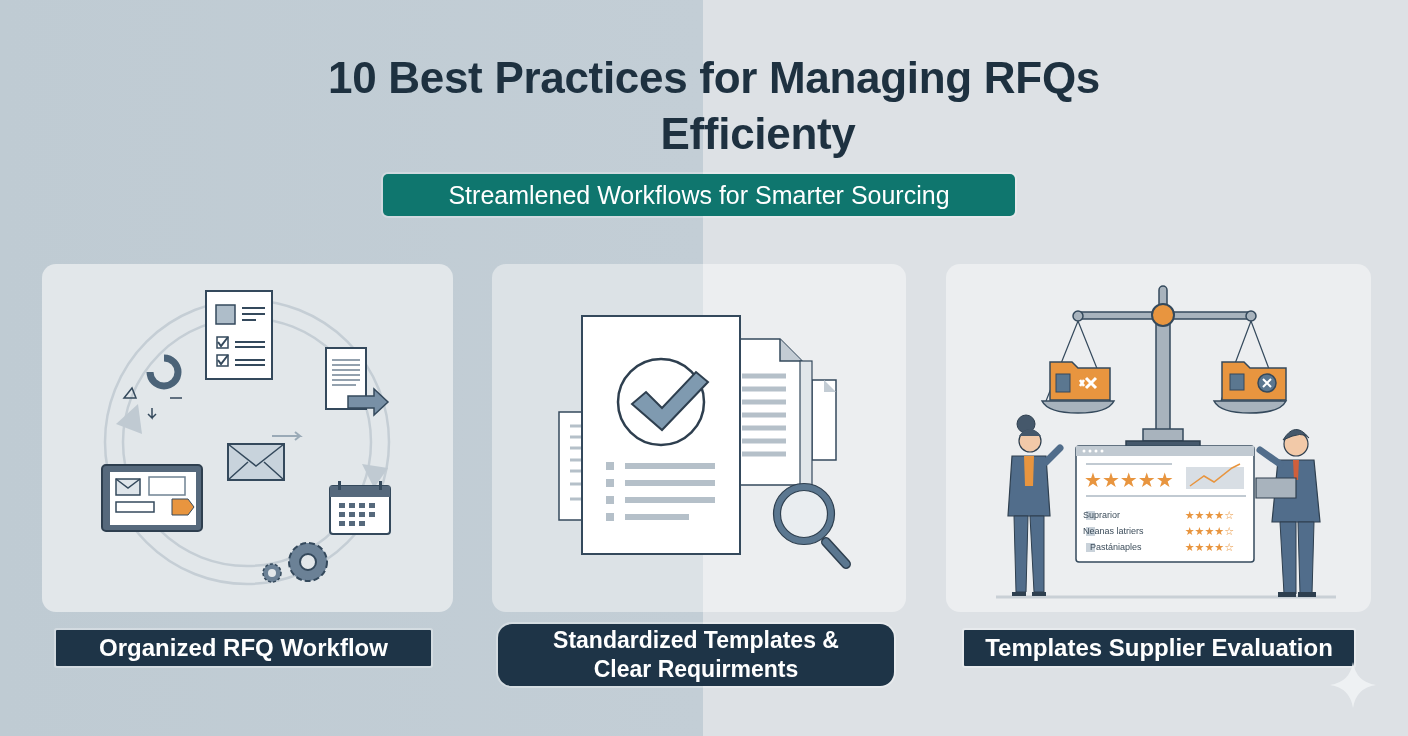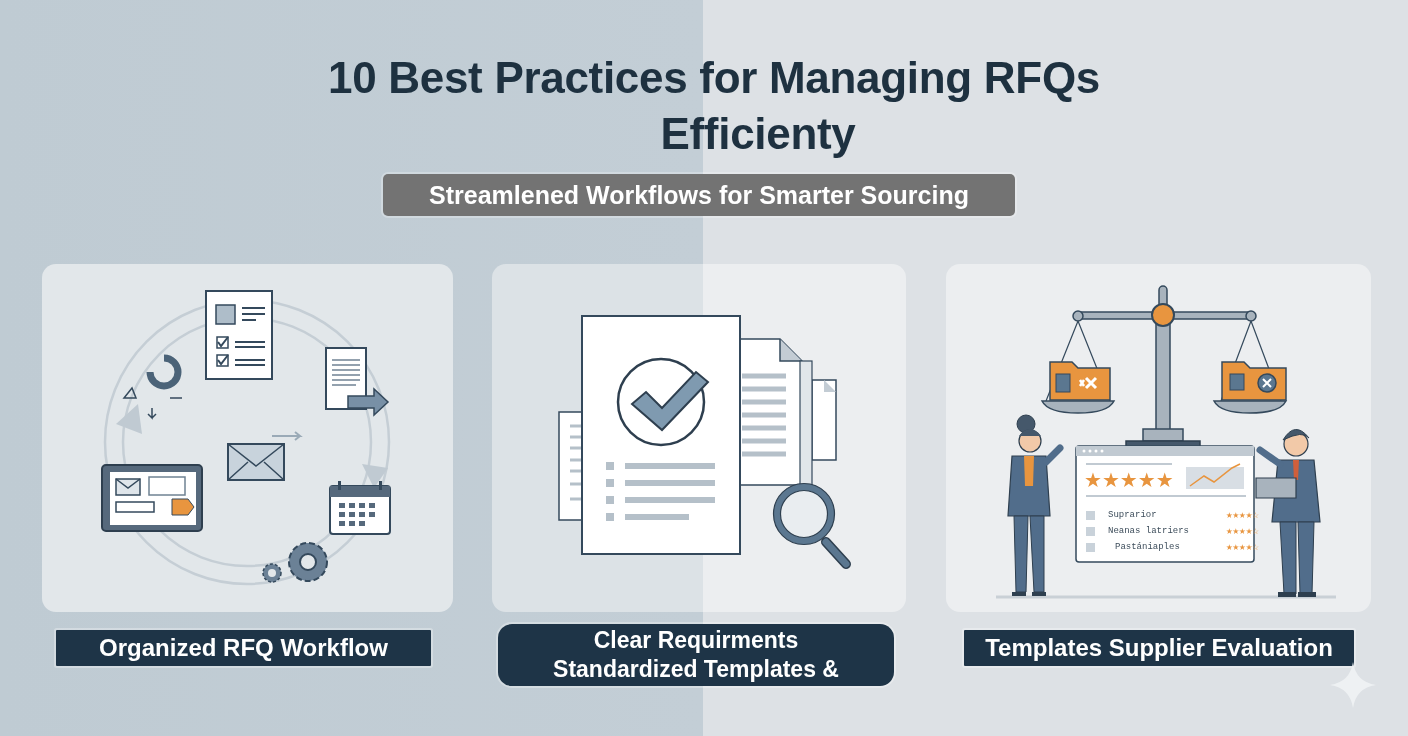--- a/index.html
+++ b/index.html
@@ -10,22 +10,22 @@
   }
   .title {
     position:absolute; left:0; width:1408px; text-align:center;
     color:#1e3140; font-weight:bold; font-size:44px; line-height:52px;
     letter-spacing:-0.3px;
   }
   .title.l1 { top:52px; left:10px; width:1408px; }
   .title.l2 { top:108px; left:54px; }
   .subtitle {
     position:absolute; left:383px; top:174px; width:632px; height:42px;
-    background:#737373; border-radius:5px; color:#fff;
-    font-weight:bold; font-size:25px; line-height:42px; text-align:center;
+    background:#0f766e; border-radius:5px; color:#fff;
+    font-weight:normal; font-size:25px; line-height:42px; text-align:center;
     box-shadow: 0 0 0 2px rgba(255,255,255,0.25);
   }
   .card {
     position:absolute; top:264px; height:348px; border-radius:14px;
     background:#e3e8eb;
   }
   .card.c1 { left:42px; width:411px; background:#e2e7ea; }
   .card.c2 { left:492px; width:414px; background: linear-gradient(90deg,#dce2e6 0,#dce2e6 211px,#eceef0 211px); }
   .card.c3 { left:946px; width:425px; background:#eceef0; }
   .card svg { position:absolute; left:0; top:0; }
@@ -264,41 +264,41 @@
       <path d="M337 176 q12 -20 26 -2 q-6 -8 -26 2" fill="#45586b" stroke="#2e3f4f" stroke-width="1"></path>
       <path d="M332 196 h36 l6 62 h-48 z" fill="#516d8b" stroke="#2e3f4f" stroke-width="1.2"></path>
       <path d="M347 196 h6 l-1 20 h-4 z" fill="#d05f3b"></path>
       <path d="M334 200 l-20 -14" stroke="#516d8b" stroke-width="7" stroke-linecap="round"></path>
       <path d="M310 214 h40 v20 h-40 z" fill="#a8b3bd" stroke="#2e3f4f" stroke-width="1.2"></path>
       <path d="M334 258 h16 v72 h-12 z M352 258 h16 l-2 72 h-12 z" fill="#516d8b" stroke="#2e3f4f" stroke-width="1"></path>
       <path d="M332 328 h18 v5 h-18 z M352 328 h18 v5 h-18 z" fill="#2e3f4f"></path>
     </g>
   </svg>
 
-  <div data-name="dashboard-rows" style="position:absolute;left:148px;top:243px;width:165px;font-size:9px;color:#3d4d5b;font-family:Liberation Mono, monospace;">
+  <div data-name="dashboard-rows" style="position:absolute;left:123px;top:243px;width:165px;font-size:9px;color:#3d4d5b;font-family:Liberation Sans, sans-serif;">
     <div data-name="dashboard-row" style="position:relative;height:16px;line-height:16px;">
       <span data-name="row-name" style="position:absolute;left:0;">Suprarior</span>
       <span data-name="row-stars-icon" style="position:absolute;right:0;color:#e8953f;font-size:11px;">★★★★☆</span>
     </div>
     <div data-name="dashboard-row" style="position:relative;height:16px;line-height:16px;">
       <span data-name="row-name" style="position:absolute;left:0;">Neanas latriers</span>
       <span data-name="row-stars-icon" style="position:absolute;right:0;color:#e8953f;font-size:11px;">★★★★☆</span>
     </div>
     <div data-name="dashboard-row" style="position:relative;height:16px;line-height:16px;margin-left:7px;">
       <span data-name="row-name" style="position:absolute;left:0;">Pastániaples</span>
       <span data-name="row-stars-icon" style="position:absolute;right:0;color:#e8953f;font-size:11px;">★★★★☆</span>
     </div>
   </div>
 </div>
 <style>
   .c3 [data-name="dashboard-row"] span[data-name="row-name"] { padding-left:14px; }
 </style>
 
 <div class="label lb1" data-name="label-organized-workflow">Organized RFQ Workflow</div>
 <div class="label lb2" data-name="label-standardized-templates">
+  <div data-name="label-line-1">Standardized Templates &amp;</div>
   <div data-name="label-line-2">Clear Requirments</div>
-  <div data-name="label-line-1">Standardized Templates &amp;</div>
 </div>
 <div class="label lb3" data-name="label-supplier-evaluation">Templates Supplier Evaluation</div>
 
 <svg class="sparkle" width="46" height="46" viewBox="0 0 46 46" data-name="sparkle-icon">
   <path d="M23 0 Q26 20 46 23 Q26 26 23 46 Q20 26 0 23 Q20 20 23 0 Z" fill="#eef1f3"></path>
 </svg>
 
 </body></html>

